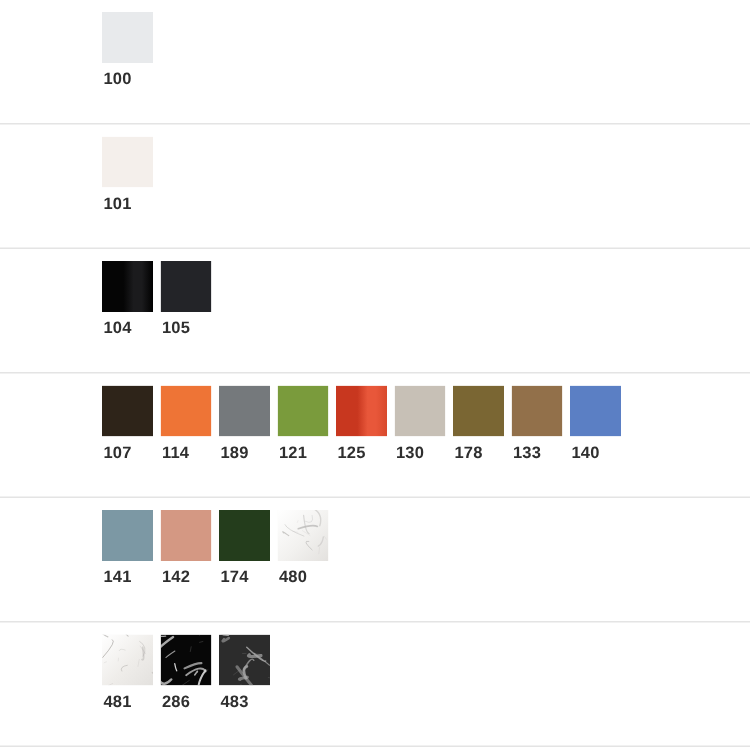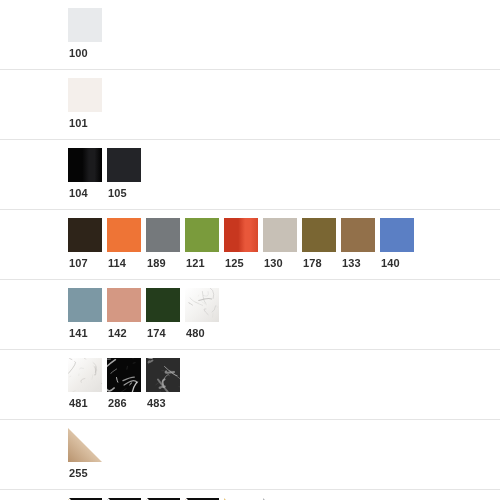--- a/index.html
+++ b/index.html
@@ -19,21 +19,21 @@
 
   #swatch-catalogue {
     width: 500px;
     box-sizing: border-box;
     padding: 0;
   }
 
   .swatch-row {
     position: relative;
     box-sizing: border-box;
-    padding: 8px 0 3px 68px;
+    padding: 8px 0 16px 68px;
     border-bottom: 1px solid #e4e4e4;
   }
   .swatch-row:last-child { border-bottom: 1px solid #e4e4e4; }
 
   .row-items {
     display: flex;
     flex-direction: row;
     align-items: flex-start;
   }
 

